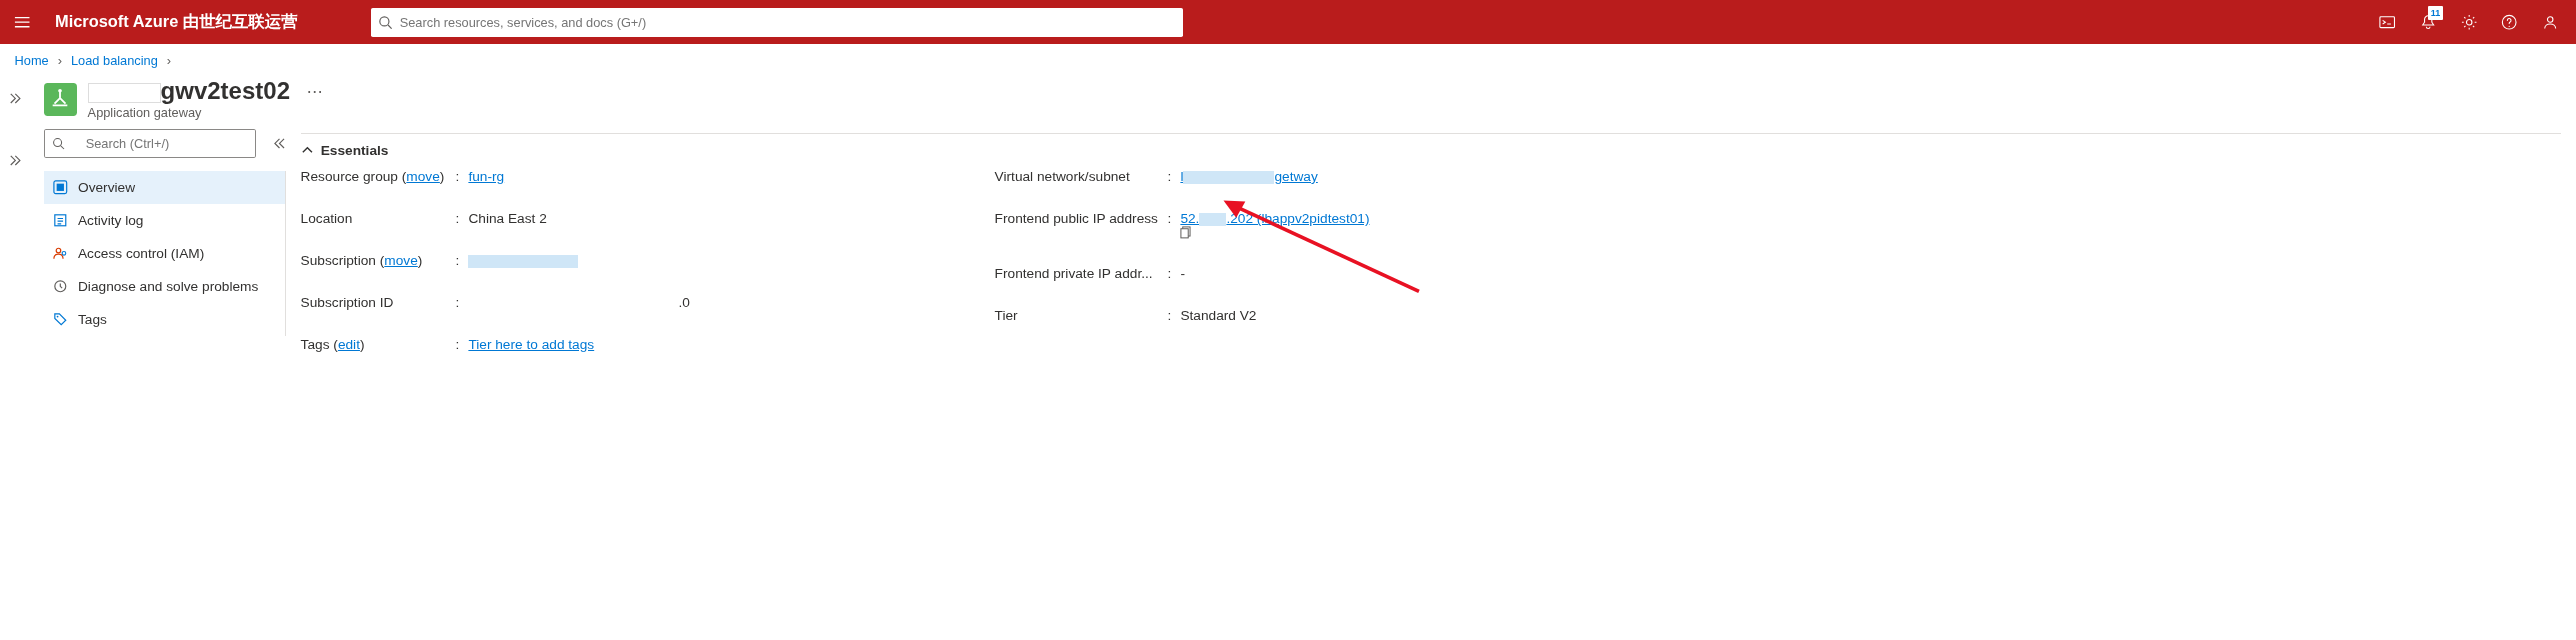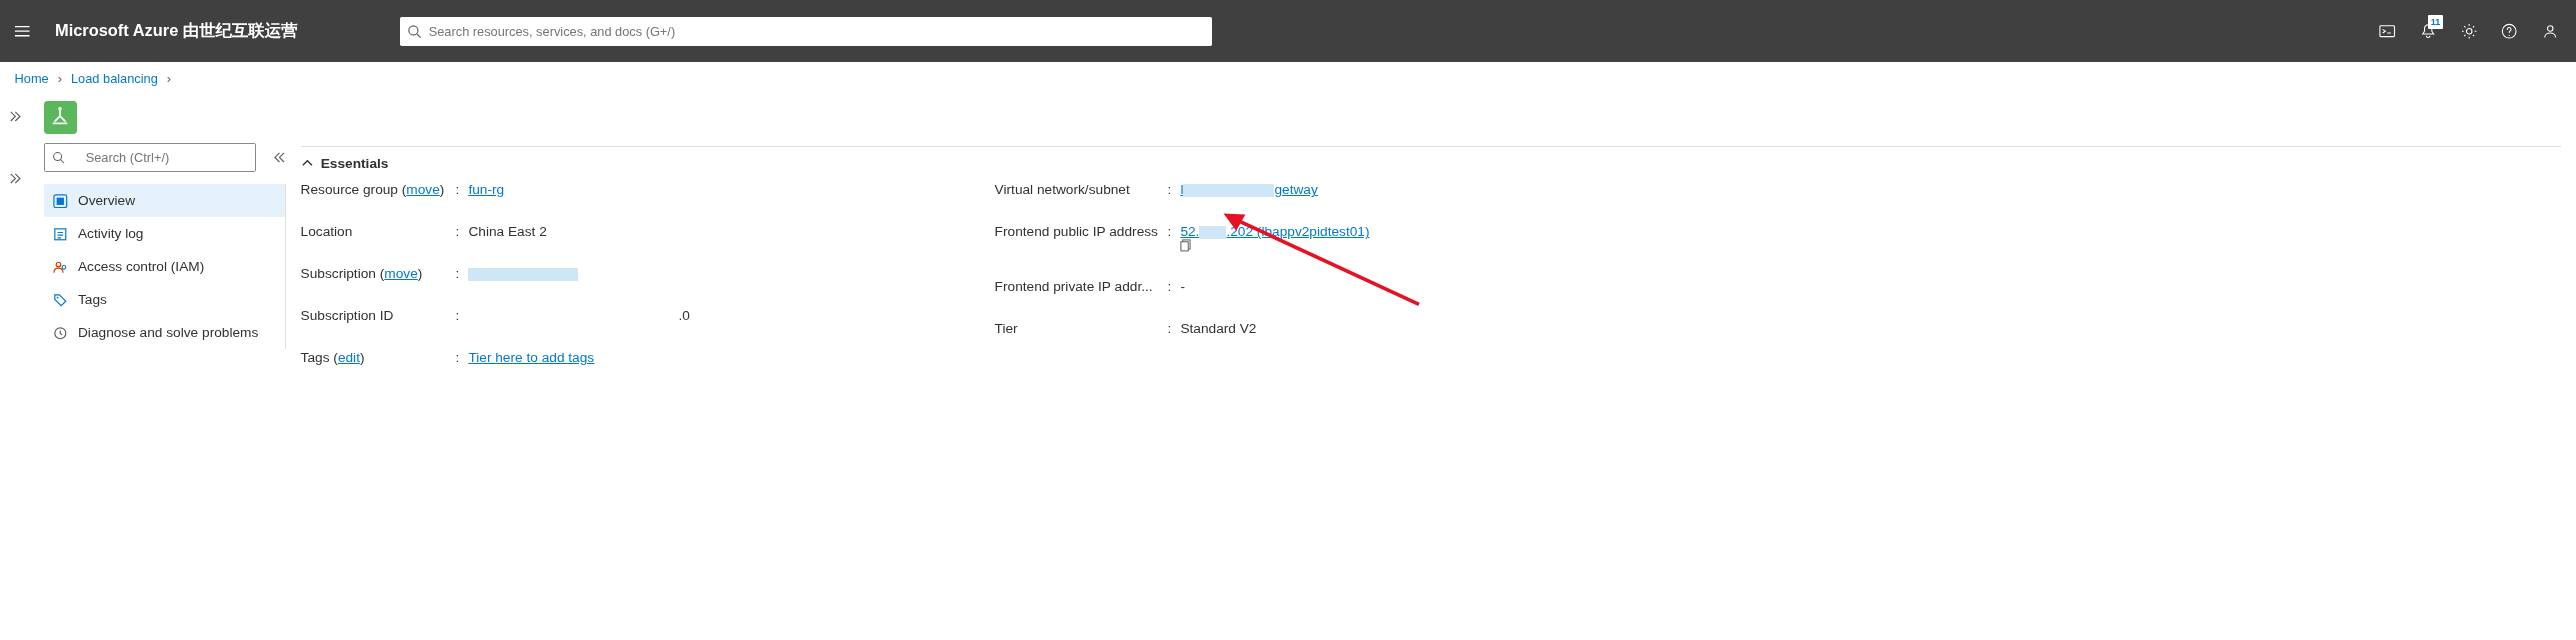--- a/index.html
+++ b/index.html
@@ -1,22 +1,22 @@
 <!DOCTYPE html>
 <html style="font-size:14.6px"><head>
 <meta charset="utf-8">
 <style>
   * { box-sizing: border-box; margin: 0; padding: 0; font-family: "Segoe UI", Arial, sans-serif; }
   body { background: #fff; color: #323130; font-size: 12.8px; overflow-x: hidden; }
 
   
-  .topbar { display: flex; align-items: center; height: 62px; background: #404040; color: #fff; }
+  .topbar { display: flex; align-items: center; height: 44px; background: #b91c1c; color: #fff; }
   .hamburger { width: 44px; display: flex; align-items: center; justify-content: center; }
   .brand { font-size: 16.4px; font-weight: 600; padding: 0 11px; white-space: nowrap; }
-  .search-wrap { flex: 0 0 812px; margin-left: 91px; }
+  .search-wrap { flex: 0 0 812px; margin-left: 62px; }
   .search-box { display: flex; align-items: center; height: 29px; background: #fff; border-radius: 1.8px; padding: 0 7.3px; }
   .search-box input { border: none; outline: none; flex: 1; font-size: 12.8px; color: #605e5c; background: transparent; }
   .search-icon { margin-right: 7.3px; }
   .topbar-spacer { flex: 1; }
   .topbar-actions { display: flex; align-items: center; padding-right: 7.3px; gap: 3.7px; }
   .topbar-btn { width: 37px; height: 44px; display: flex; align-items: center; justify-content: center; position: relative; }
   .notif-badge { position: absolute; top: 5.5px; right: 3.7px; background: #fff; color: #0078d4; font-size: 9px; font-weight: 600; border-radius: 1px; min-width: 14.6px; height: 14.6px; display: flex; align-items: center; justify-content: center; padding: 0 2.7px; }
 
   
   .breadcrumb { display: flex; align-items: center; padding: 9px 14.6px 5.5px 14.6px; font-size: 12.8px; gap: 9px; }
@@ -151,20 +151,27 @@
   <div class="resource-pane">
 
     <div class="resource-header">
       <div class="resource-icon-box">
         <svg width="22" height="22" viewBox="0 0 24 24">
             <path d="M12 3v8M12 11l-6 6M12 11l6 6M4 19h16" stroke="#fff" stroke-width="2" fill="none"></path>
             <circle cx="12" cy="3" r="2" fill="#fff"></circle>
           </svg>
       </div>
       <div class="resource-title-block">
+        <div class="title-row">
+          <div class="resource-title">
+            <span class="redacted" style="width:73px;height:20px;background:#fff;border:0.9px solid #ddd;"></span><span>gwv2test02</span>
+          </div>
+          <span class="dots">⋯</span>
+        </div>
+        <div class="resource-subtitle">Application gateway</div>
       </div>
     </div>
 
     <div class="two-col">
 
       <div class="sidebar">
         <div class="side-row">
           <div class="sidebar-search">
             <span>
               <svg width="12.8" height="12.8" viewBox="0 0 16 16">
@@ -206,34 +213,34 @@
                   <circle cx="6" cy="5" r="2.5" fill="none" stroke="#d83b01" stroke-width="1.3"></circle>
                   <path d="M1 14c0-3 2-5 5-5s5 2 5 5" fill="none" stroke="#d83b01" stroke-width="1.3"></path>
                   <circle cx="12" cy="8" r="2" fill="none" stroke="#0078d4" stroke-width="1.2"></circle>
                 </svg>
             </span>
             <span>Access control (IAM)</span>
           </div>
           <div class="nav-item">
             <span class="nav-icon">
               <svg width="14.6" height="14.6" viewBox="0 0 16 16">
+                  <circle cx="8" cy="8" r="6" fill="none" stroke="#605e5c" stroke-width="1.3"></circle>
+                  <path d="M8 5v3l2 2" stroke="#605e5c" stroke-width="1.3" fill="none"></path>
+                </svg>
+            </span>
+            <span>Diagnose and solve problems</span>
+          </div>
+          <div class="nav-item">
+            <span class="nav-icon">
+              <svg width="14.6" height="14.6" viewBox="0 0 16 16">
                   <path d="M2 2h5l7 7-5 5-7-7V2z" fill="none" stroke="#0078d4" stroke-width="1.3"></path>
                   <circle cx="5" cy="5" r="1" fill="#0078d4"></circle>
                 </svg>
             </span>
             <span>Tags</span>
-          </div>
-          <div class="nav-item">
-            <span class="nav-icon">
-              <svg width="14.6" height="14.6" viewBox="0 0 16 16">
-                  <circle cx="8" cy="8" r="6" fill="none" stroke="#605e5c" stroke-width="1.3"></circle>
-                  <path d="M8 5v3l2 2" stroke="#605e5c" stroke-width="1.3" fill="none"></path>
-                </svg>
-            </span>
-            <span>Diagnose and solve problems</span>
           </div>
         </div>
       </div>
 
       <div class="main">
         <div class="divider"></div>
 
         <div class="essentials-header">
           <svg width="12.8" height="12.8" viewBox="0 0 14 14">
               <path d="M2 9l5-5 5 5" fill="none" stroke="#323130" stroke-width="1.5"></path>

